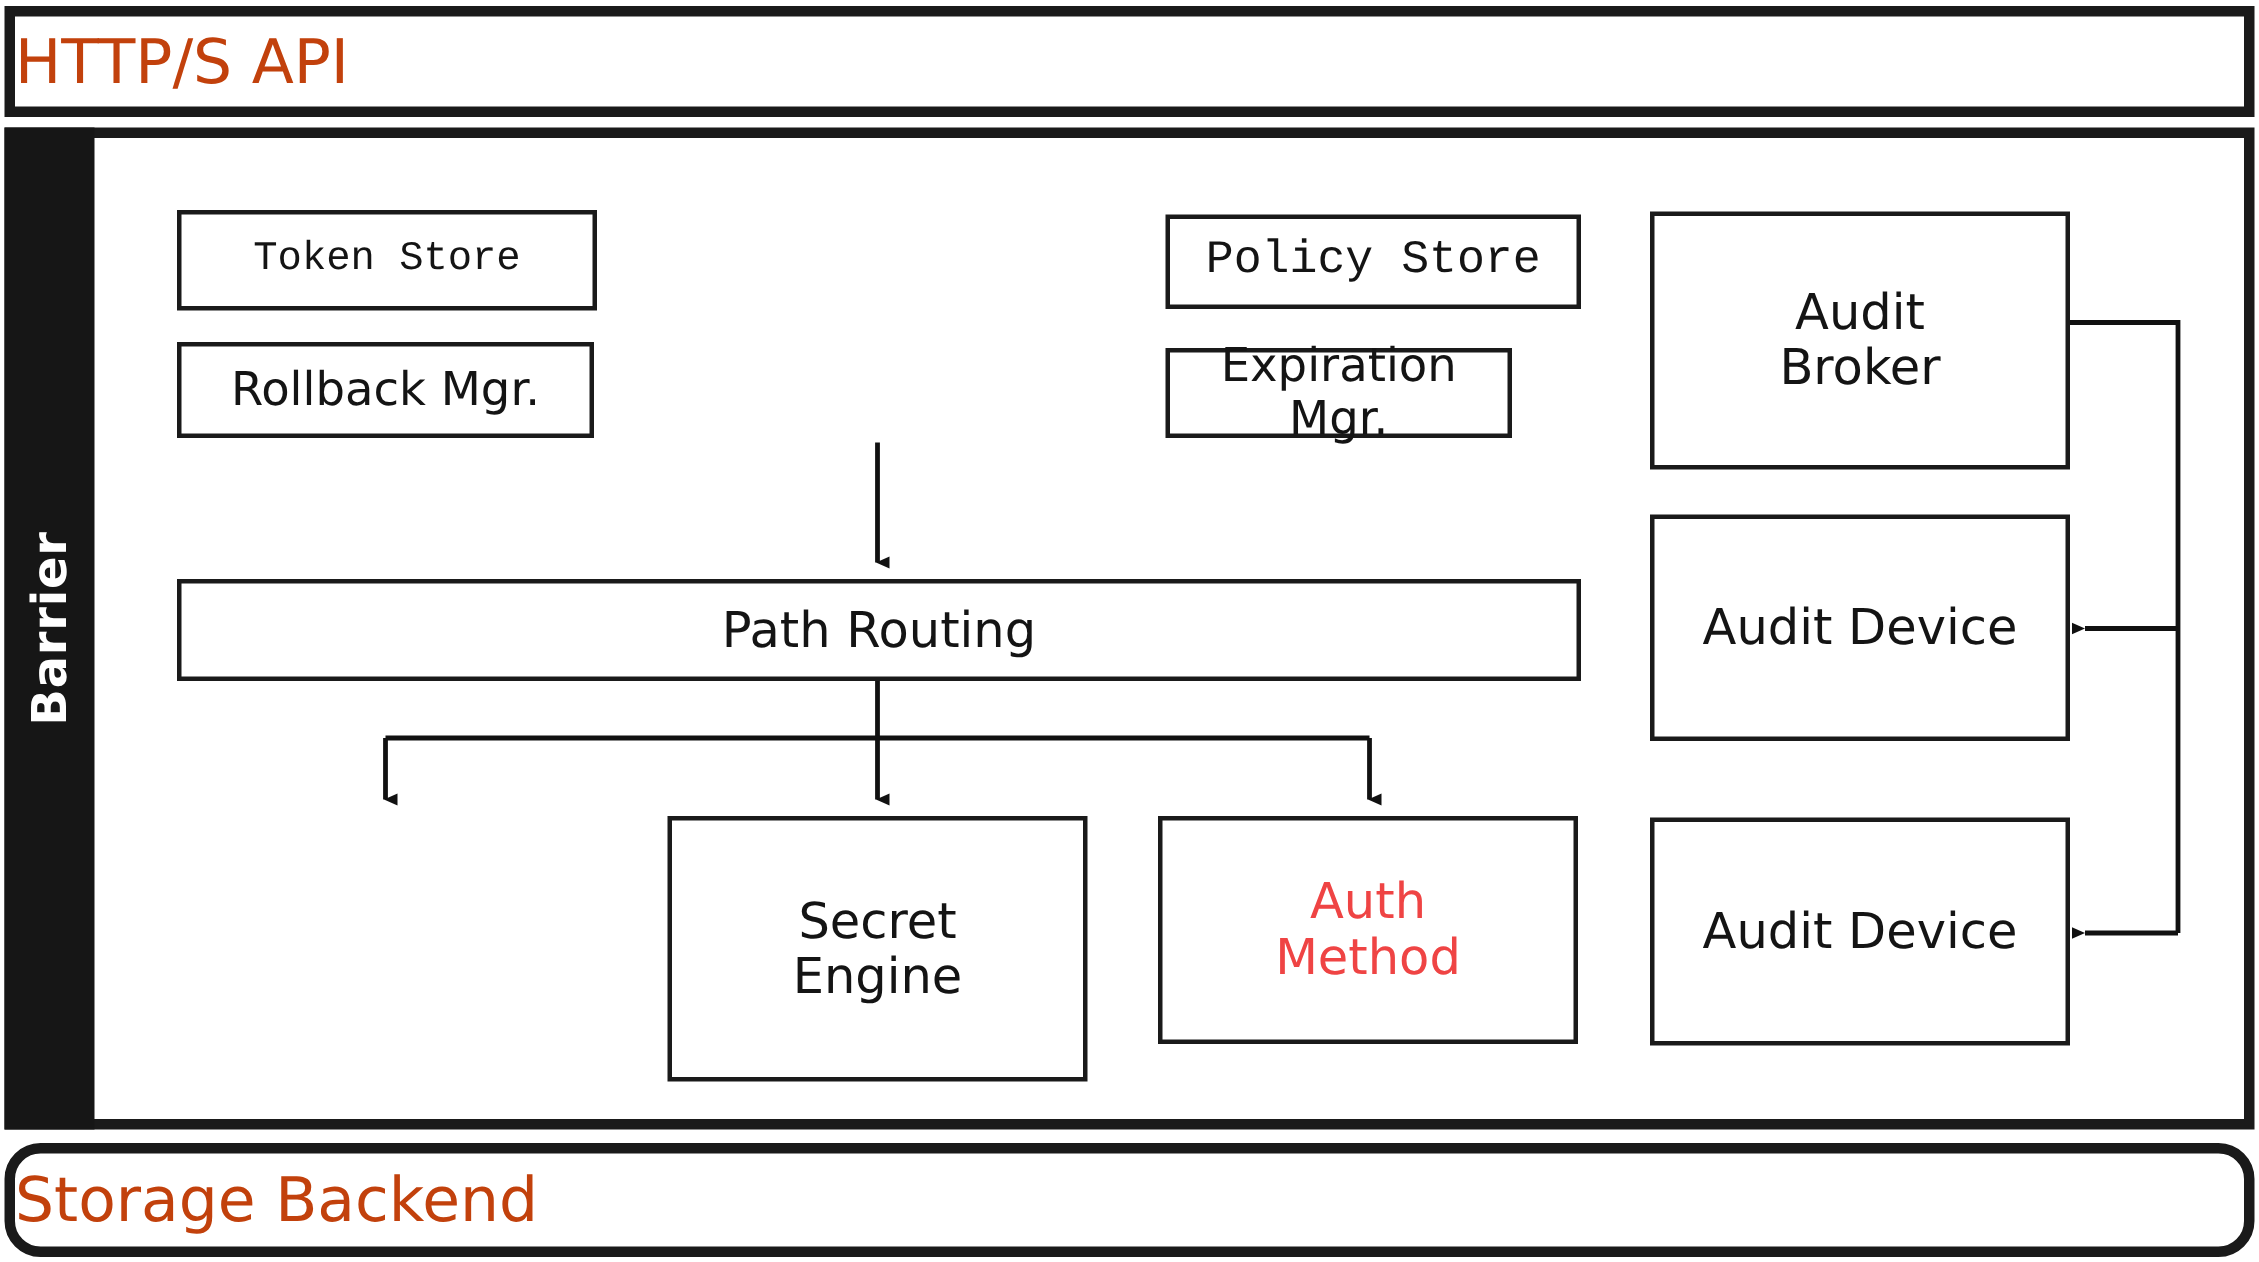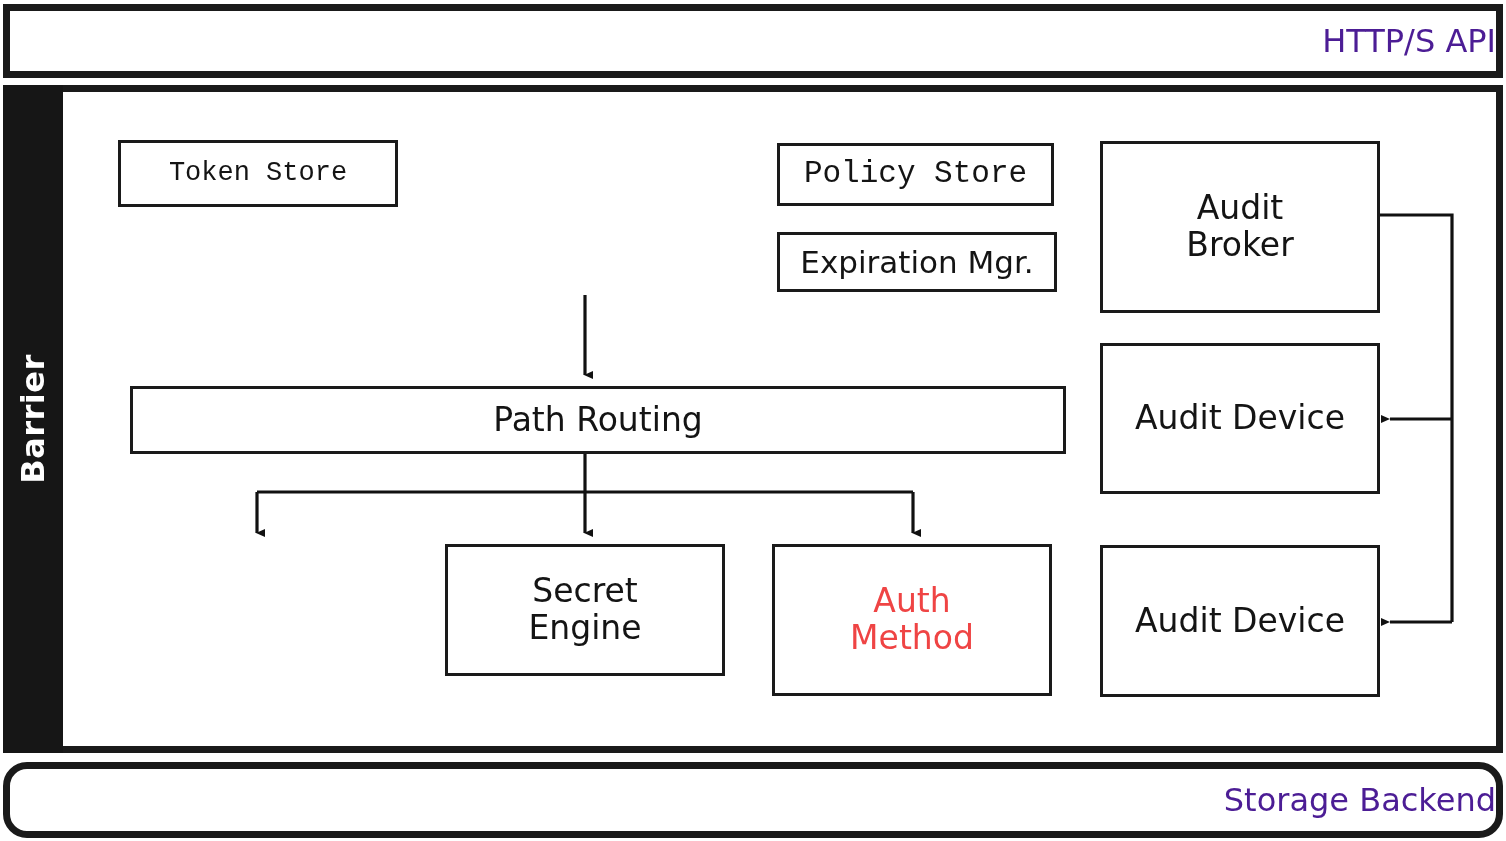--- a/index.html
+++ b/index.html
@@ -37,23 +37,23 @@
   }
 
   
   .banner {
     position: absolute;
     box-sizing: border-box;
     background: #ffffff;
     border: 7px solid #1a1a1a;
     display: flex;
     align-items: center;
-    justify-content: flex-end;
-    font-size: 32px;
-    color: #4c1d95;
+    justify-content: flex-start;
+    font-size: 41px;
+    color: #c2410c;
     z-index: 3;
   }
 
   #http-api-bar   { left: 3px;  top: 4px;   width: 1500px; height: 74px; }
   #storage-bar    { left: 3px;  top: 762px; width: 1500px; height: 76px; border-radius: 24px; }
 
   
   #barrier-frame {
     position: absolute;
     left: 3px;
@@ -84,26 +84,26 @@
     letter-spacing: 0.5px;
     transform: rotate(-90deg);
     white-space: nowrap;
   }
 
   
   #node-token-store     { left: 118px;  top: 140px; width: 280px; height: 67px;  font-size: 27px; font-family: Liberation Mono, monospace; }
   #node-rollback-mgr    { left: 118px;  top: 228px; width: 278px; height: 64px;  font-size: 31px; }
   #node-core            { left: 445px;  top: 140px; width: 281px; height: 155px; font-size: 33px; }
   #node-policy-store    { left: 777px;  top: 143px; width: 277px; height: 63px;  font-size: 31px; font-family: Liberation Mono, monospace; }
-  #node-expiration-mgr  { left: 777px;  top: 232px; width: 280px; height: 60px;  font-size: 31px; }
+  #node-expiration-mgr  { left: 777px;  top: 232px; width: 231px; height: 60px;  font-size: 31px; }
   #node-audit-broker    { left: 1100px; top: 141px; width: 280px; height: 172px; font-size: 33px; }
-  #node-path-routing    { left: 118px;  top: 386px; width: 936px; height: 68px;  font-size: 33px; margin-left: 12px; }
+  #node-path-routing    { left: 118px;  top: 386px; width: 936px; height: 68px;  font-size: 33px; }
   #node-audit-device-1  { left: 1100px; top: 343px; width: 280px; height: 151px; font-size: 33px; }
   #node-system-backend  { left: 118px;  top: 544px; width: 280px; height: 152px; font-size: 33px; }
-  #node-secret-engine   { left: 445px;  top: 544px; width: 280px; height: 132px; font-size: 33px; }
+  #node-secret-engine   { left: 445px;  top: 544px; width: 280px; height: 177px; font-size: 33px; }
   #node-auth-method     { left: 772px;  top: 544px; width: 280px; height: 152px; font-size: 33px; color: #ef4444; }
   #node-audit-device-2  { left: 1100px; top: 545px; width: 280px; height: 152px; font-size: 33px; }
 
   
   #connectors {
     position: absolute;
     left: 0;
     top: 0;
     width: 1506px;
     height: 841px;
@@ -154,20 +154,23 @@
       <path d="M1452,419 L1390,419" marker-end="url(#arrowhead-left)"></path>
 
       <path d="M1452,622 L1390,622" marker-end="url(#arrowhead-left)"></path>
     </g>
   </svg>
 
   <div class="node" id="node-token-store">
     <span>Token Store</span>
   </div>
 
+  <div class="node" id="node-rollback-mgr">
+    <span>Rollback Mgr.</span>
+  </div>
 
 
   <div class="node" id="node-policy-store">
     <span>Policy Store</span>
   </div>
 
   <div class="node" id="node-expiration-mgr">
     <span>Expiration Mgr.</span>
   </div>
 

